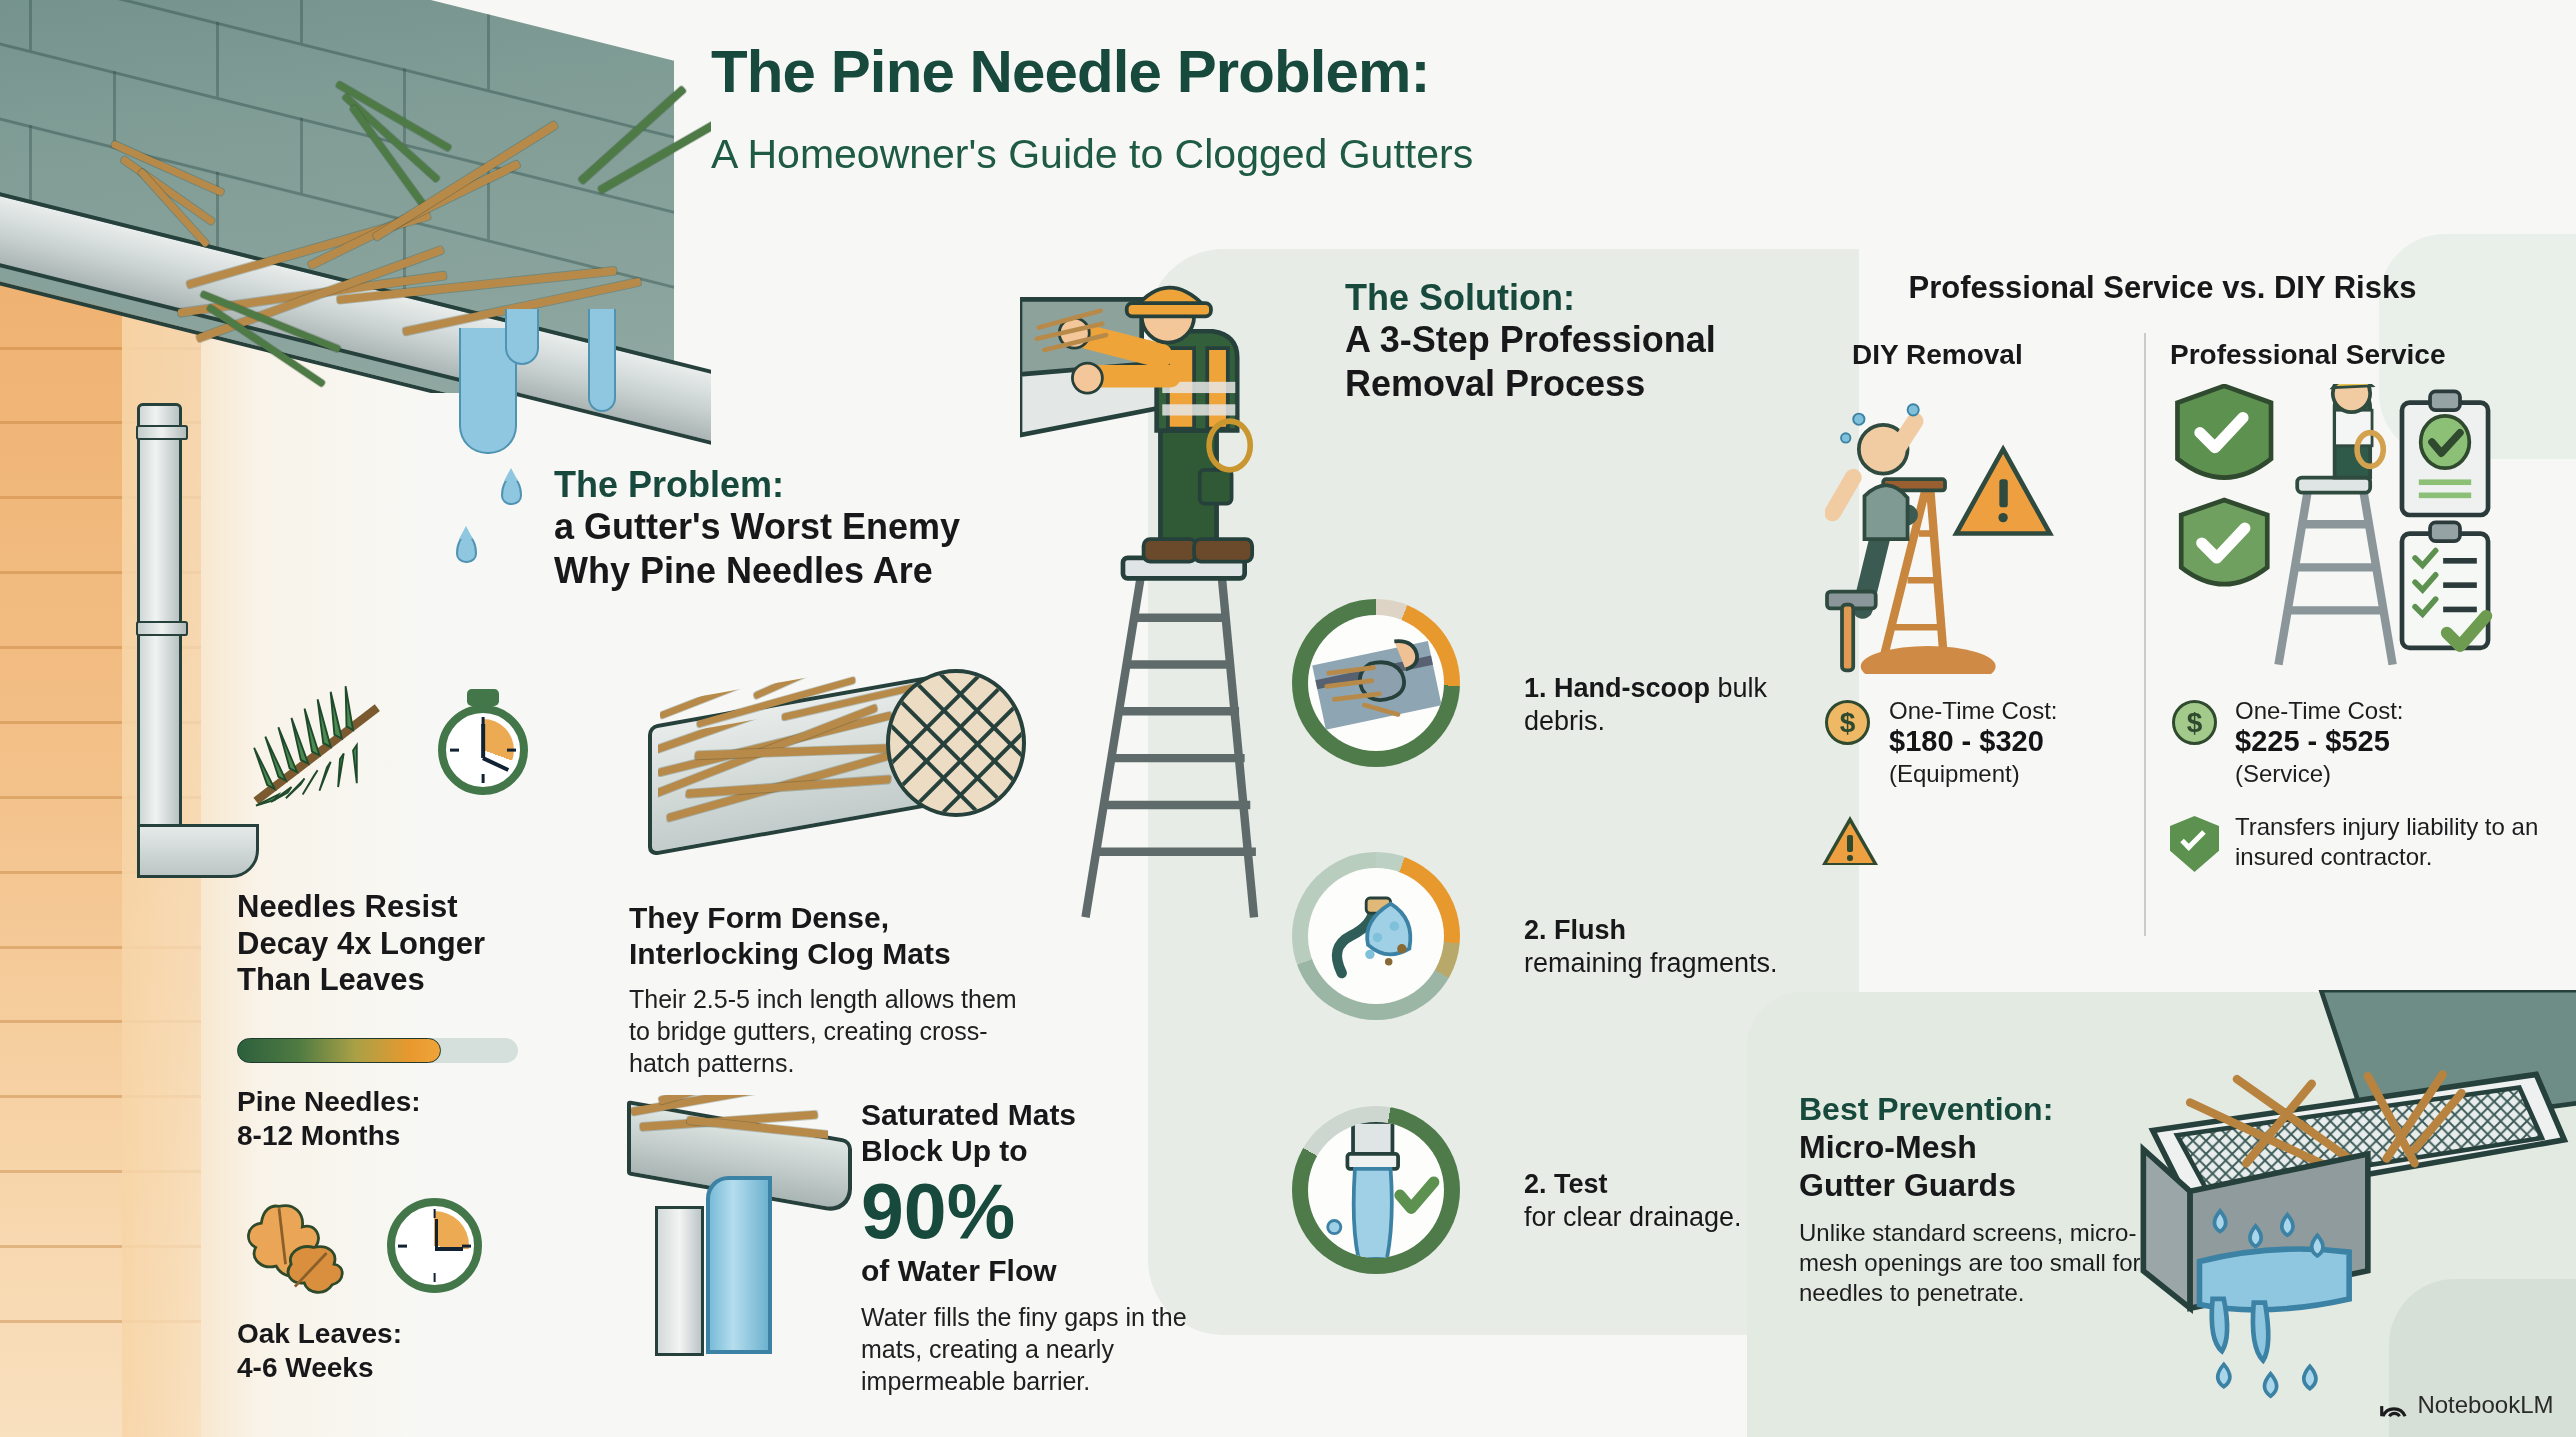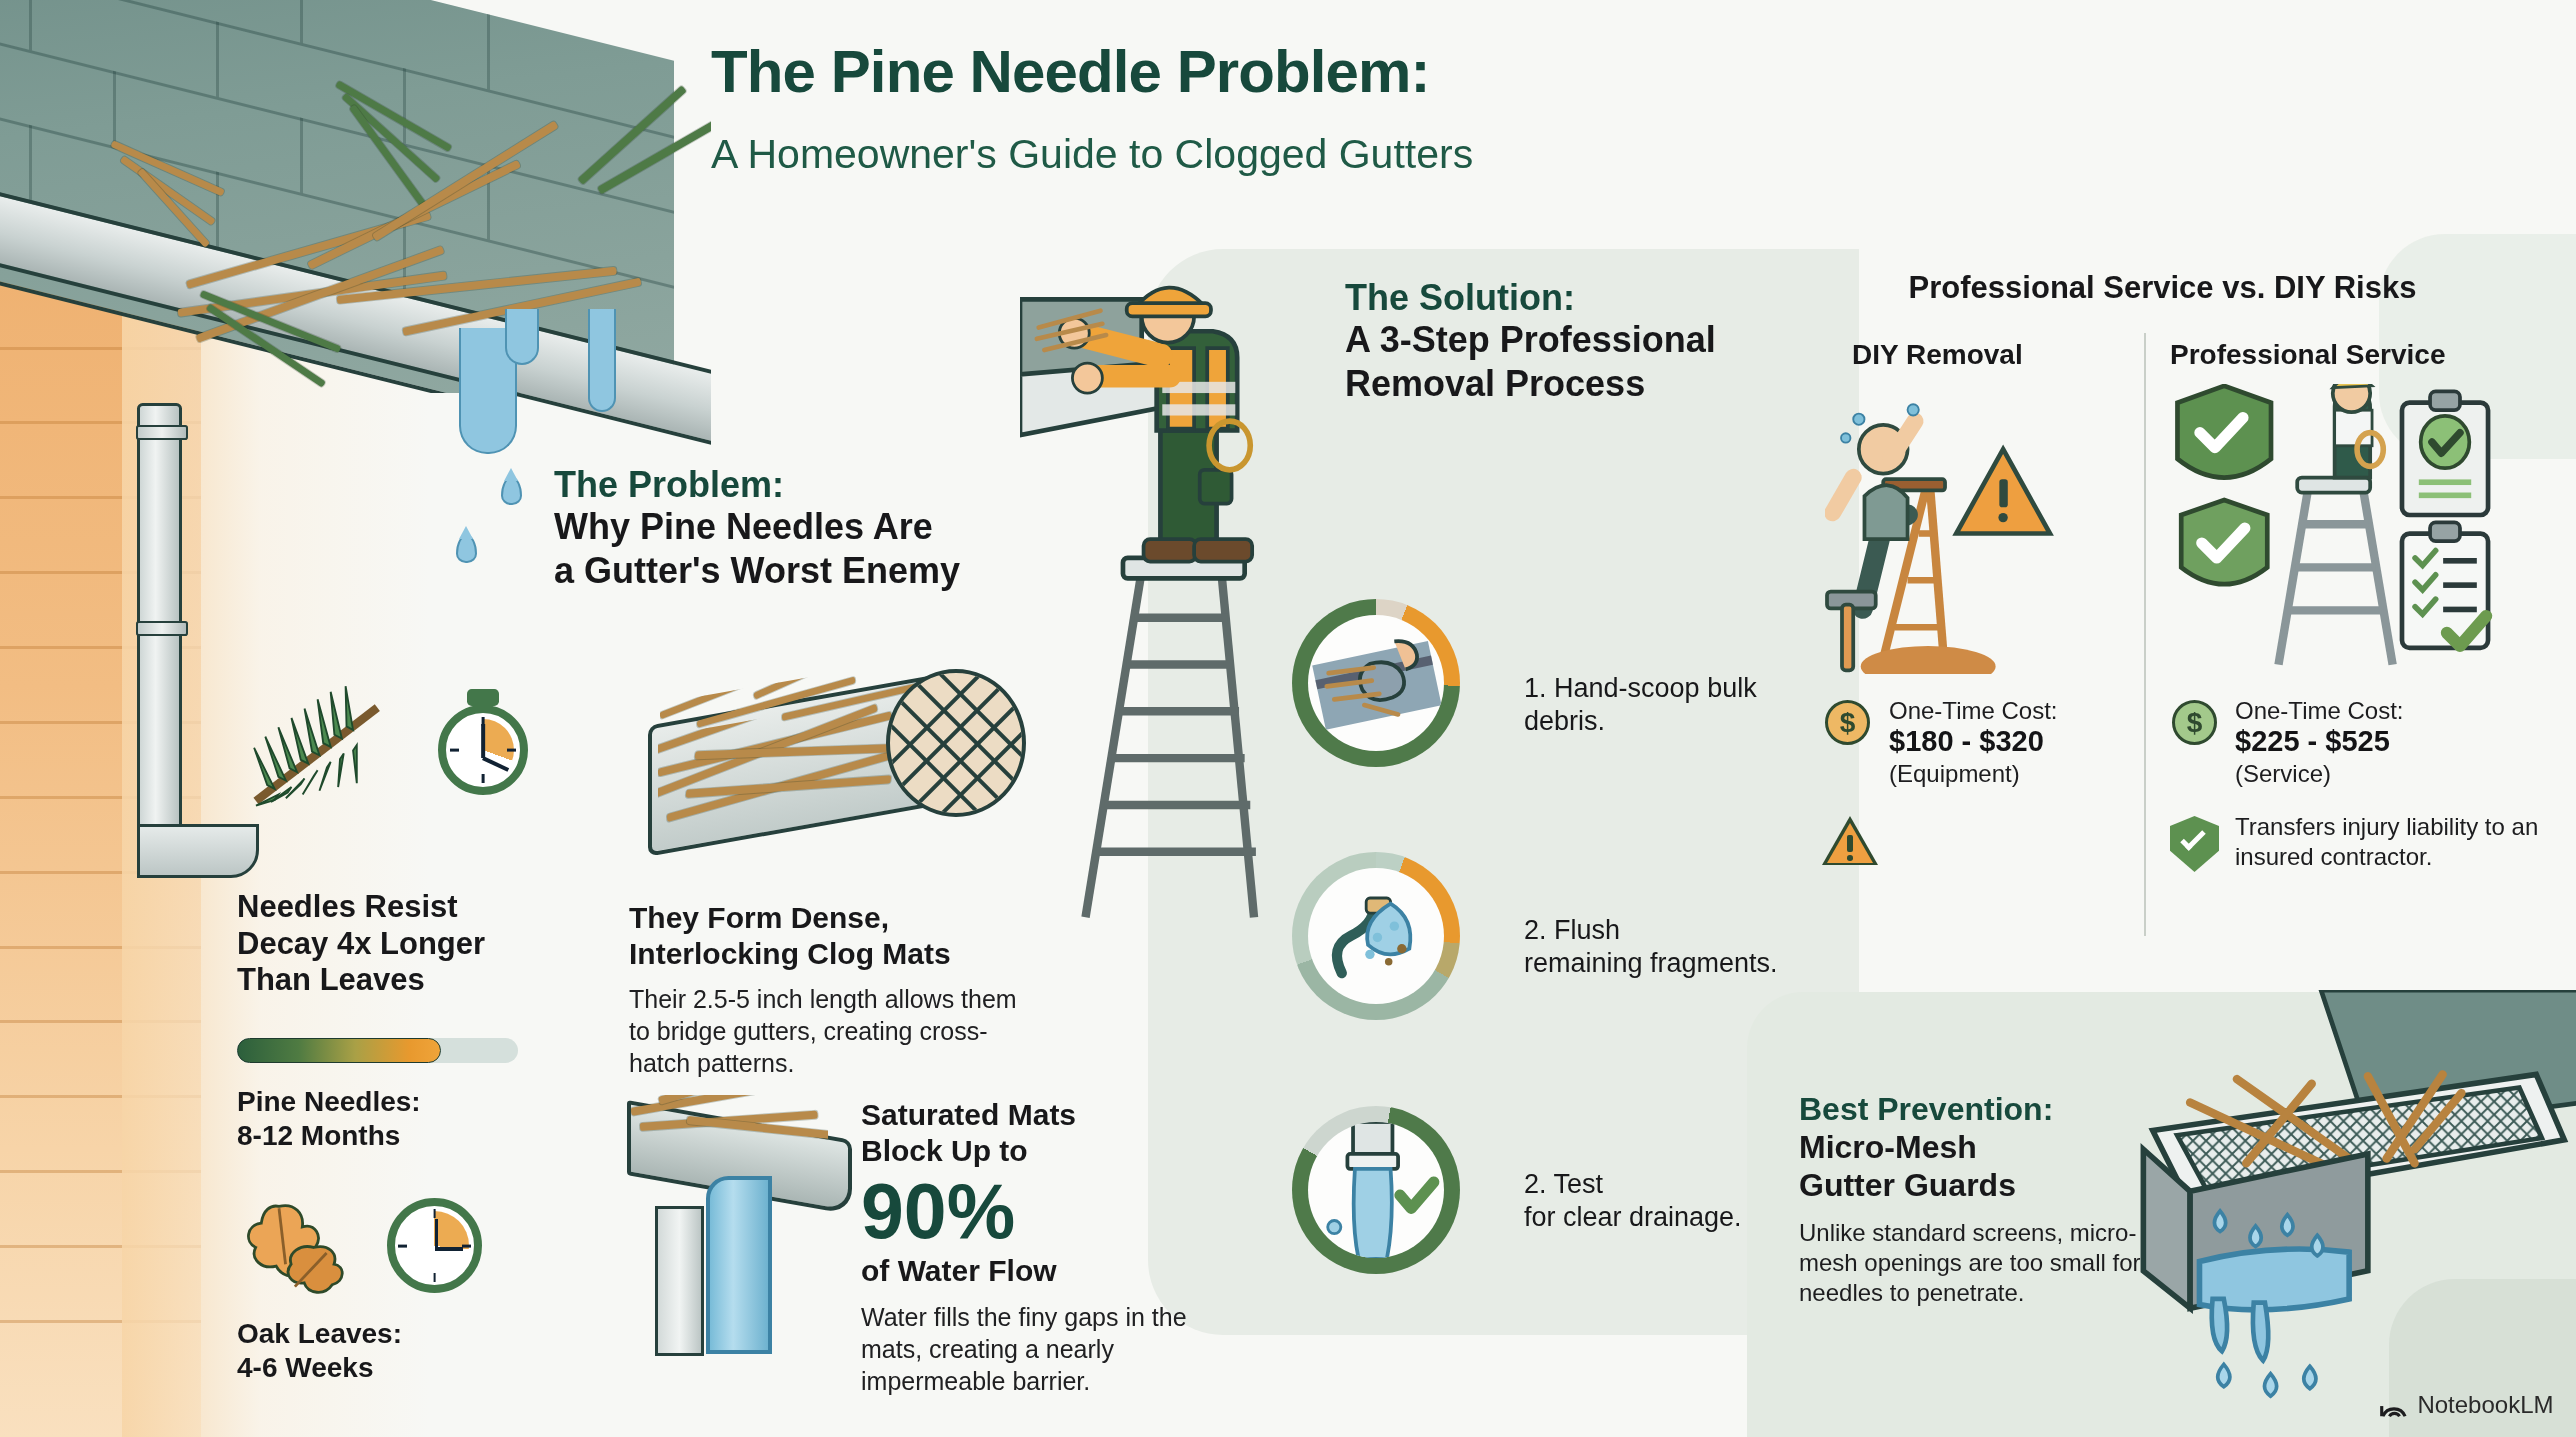--- a/index.html
+++ b/index.html
@@ -134,21 +134,21 @@
   .gutter-mini{ position:absolute; left:618px; top:1086px; width:300px; height:281px; }
 
   
   .step{ position:absolute; width:168px; height:168px; border-radius:50%; }
   .ring{ position:absolute; inset:0; border-radius:50%;
      background:conic-gradient(from 0deg, #ddd4c6 0deg 22deg, #e8992e 22deg 92deg, #4f7a4a 92deg 360deg);}
   .ring.r2{ background:conic-gradient(from 0deg, #bcd0c4 0deg 20deg, #e8992e 20deg 95deg, #b8a86a 95deg 120deg, #9bb6a4 120deg 250deg, #b9cdbf 250deg 360deg);}
   .ring.r3{ background:conic-gradient(from 0deg, #cdd6cf 0deg 10deg, #4f7a4a 10deg 300deg, #cdd6cf 300deg 360deg);}
   .ring-inner{ position:absolute; inset:16px; background:#fdfdfc; border-radius:50%; overflow:hidden;}
   .step-txt{ position:absolute; width:271px; font-size:27px; color:#18181a; line-height:1.22;}
-  .step-txt b{ font-weight:normal;margin-top:9px; }
+  .step-txt b{ font-weight:bold;margin-top:9px; }
 
   
   .cmp-col-h{ position:absolute; font-size:28px; font-weight:bold; color:#18181a; }
   .divider-v{ position:absolute; width:1.9px; background:#c9cfc8; }
   .cmp-row{ position:absolute; width:309px; }
   .cmp-line1{ font-size:24px; color:#1d1d1f; line-height:1.22; }
   .cmp-line2{ font-size:29px; font-weight:bold; color:#141416; line-height:1.15; }
   .cmp-line3{ font-size:24px; color:#1d1d1f; line-height:1.22; }
   .cmp-body{ font-size:24px; color:#1d1d1f; line-height:1.24; }
 
@@ -264,22 +264,22 @@
     <div class="dsp-band" style="top:19px;"></div>
     <div class="dsp-band" style="top:215px;"></div>
   </div>
   <div style="position:absolute;left:137px;top:824px;width:122px;height:54px;border:3.7px solid #26403c;border-radius:0 0 28px 0;background:linear-gradient(180deg,#e5eae9,#bcc6c5);"></div>
 
   <div class="title">The Pine Needle Problem:</div>
   <div class="subtitle">A Homeowner's Guide to Clogged Gutters</div>
 
   <div class="h-problem">
     <div class="sec-kicker">The Problem:</div>
+    <div class="sec-head">a Gutter's Worst Enemy</div>
     <div class="sec-head">Why Pine Needles Are</div>
-    <div class="sec-head">a Gutter's Worst Enemy</div>
   </div>
 
   <div style="position:absolute;left:237px;top:666px;width:309px;height:206px;">
     <svg width="206" height="140" viewBox="0 0 220 150" style="position:absolute;left:0;top:9.4px;">
       <g stroke="#1f4a2c" stroke-width="2" fill="#3f7a45">
         <path d="M20 135 L150 35" stroke="#7a5a2e" stroke-width="9" fill="none"></path>
         <g fill="#4c8a50">
           <path d="M40 122 L18 78 L32 118 Z"></path>
             <path d="M52 113 L30 66 L44 109 Z"></path>
           <path d="M64 104 L44 56 L56 100 Z"></path>

